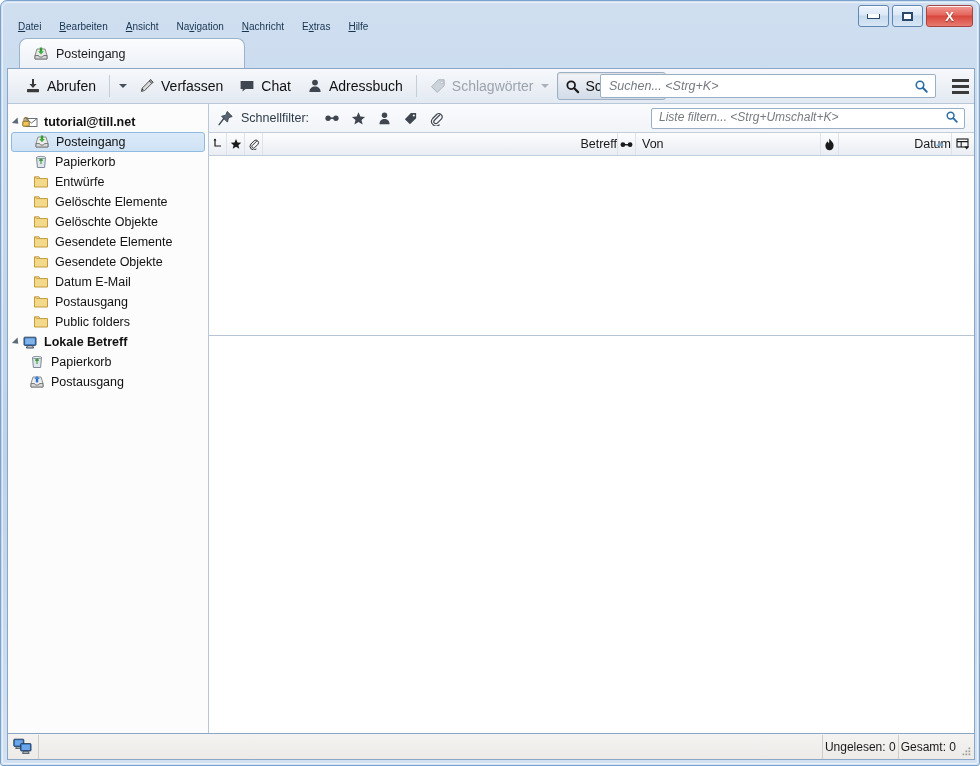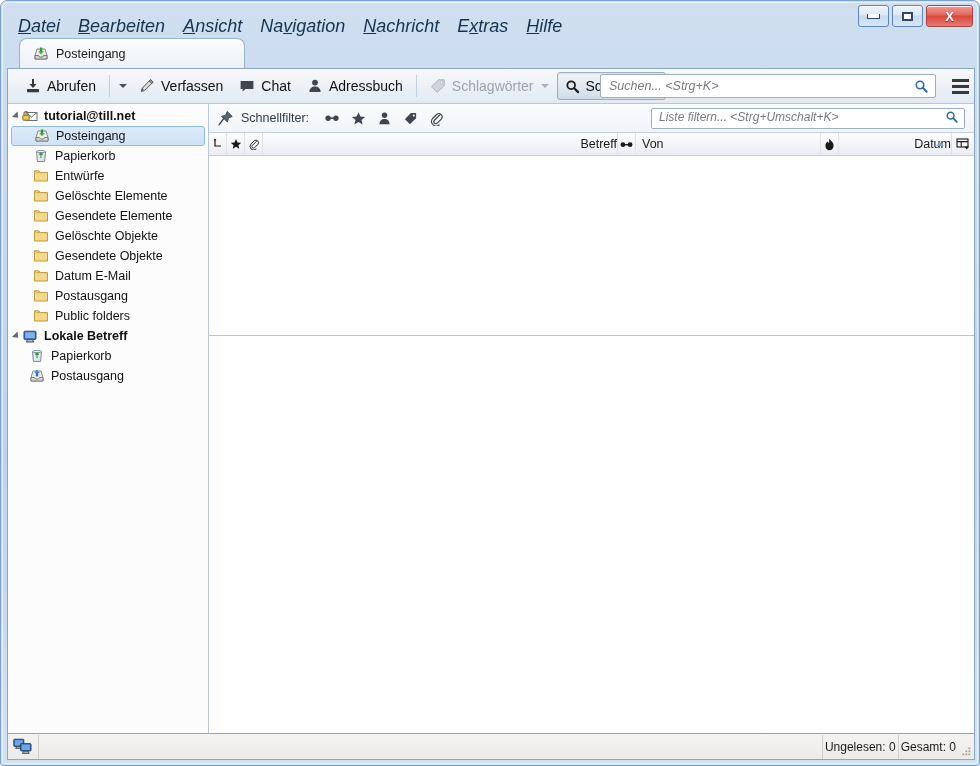--- a/index.html
+++ b/index.html
@@ -63,26 +63,25 @@
     position: absolute;
     left: 8px; top: 16px;
     height: 19px;
     display: flex;
     align-items: center;
     gap: 0px;
     z-index: 20;
   }
   .menu-item {
     padding: 2px 9px;
-    font-size: 18px;
+    font-size: 10px;
     color: #16334f;
     white-space: nowrap;
     cursor: default;
     border-radius: 2px;
-    font-style: italic;
   }
   .menu-item u { text-decoration: underline; }
 
   
   #tabstrip {
     position: absolute;
     left: 1px; top: 36px;
     width: 978px; height: 31px;
     z-index: 15;
   }
@@ -205,21 +204,21 @@
   #app-menu-button i { display: block; width: 17px; height: 3px; background: #3a3a3a; }
 
   
   #folder-pane {
     position: absolute;
     left: 0; top: 35px;
     width: 201px; height: 630px;
     background: #fcfcfd;
     border-right: 1px solid #b9c8d8;
     box-sizing: border-box;
-    padding-top: 2px;
+    padding-top: 8px;
     overflow: hidden;
   }
   .frow {
     height: 20px;
     display: flex;
     align-items: center;
     font-size: 12.5px;
     color: #111;
     cursor: default;
     white-space: nowrap;
@@ -581,31 +580,31 @@
         <span class="flabel">Gelöschte Elemente</span>
       </div>
 
       <div class="frow child">
         <span>
           <svg width="16" height="16" viewBox="0 0 16 16">
             <path d="M1.5 3 L6 3 L7.2 4.6 L14.5 4.6 L14.5 13 L1.5 13 Z" fill="#f3d98c" stroke="#c49a3a" stroke-width="1"></path>
             <path d="M1.5 3 L6 3 L7.2 4.6 L3.6 4.6 Z" fill="#f8e6ad" stroke="#c49a3a" stroke-width="0.8"></path>
           </svg>
         </span>
-        <span class="flabel">Gesendete Elemente</span>
+        <span class="flabel">Gelöschte Objekte</span>
       </div>
 
       <div class="frow child">
         <span>
           <svg width="16" height="16" viewBox="0 0 16 16">
             <path d="M1.5 3 L6 3 L7.2 4.6 L14.5 4.6 L14.5 13 L1.5 13 Z" fill="#f3d98c" stroke="#c49a3a" stroke-width="1"></path>
             <path d="M1.5 3 L6 3 L7.2 4.6 L3.6 4.6 Z" fill="#f8e6ad" stroke="#c49a3a" stroke-width="0.8"></path>
           </svg>
         </span>
-        <span class="flabel">Gelöschte Objekte</span>
+        <span class="flabel">Gesendete Elemente</span>
       </div>
 
       <div class="frow child">
         <span>
           <svg width="16" height="16" viewBox="0 0 16 16">
             <path d="M1.5 3 L6 3 L7.2 4.6 L14.5 4.6 L14.5 13 L1.5 13 Z" fill="#f3d98c" stroke="#c49a3a" stroke-width="1"></path>
             <path d="M1.5 3 L6 3 L7.2 4.6 L3.6 4.6 Z" fill="#f8e6ad" stroke="#c49a3a" stroke-width="0.8"></path>
           </svg>
         </span>
         <span class="flabel">Gesendete Objekte</span>

